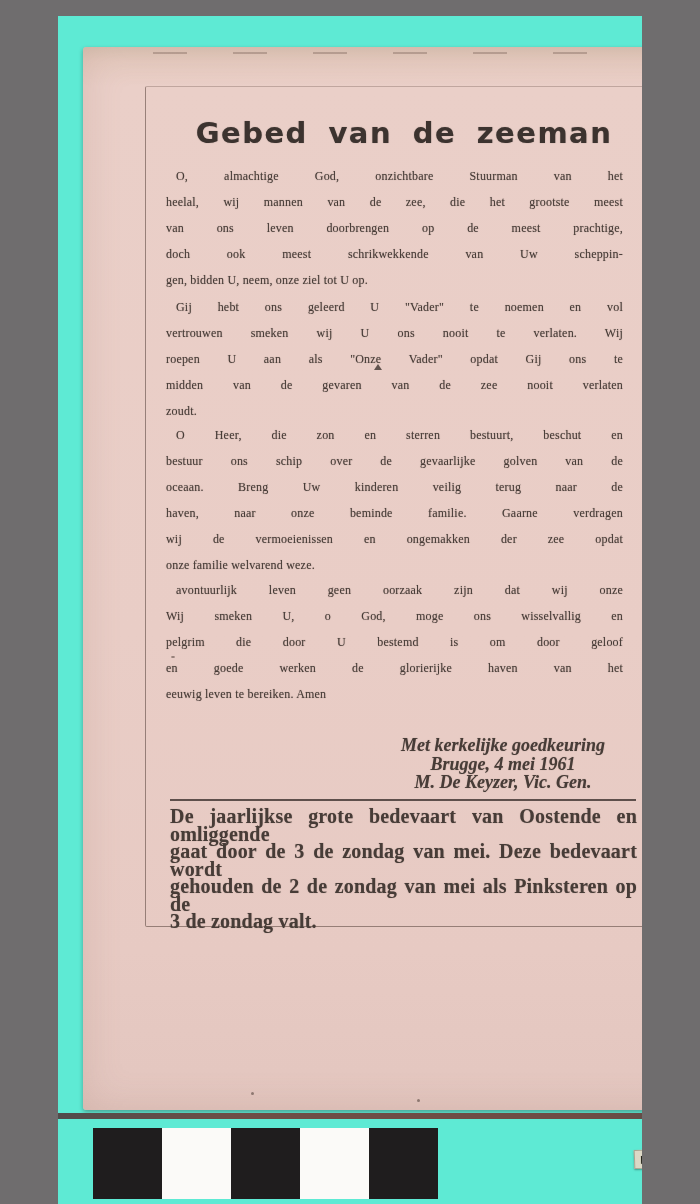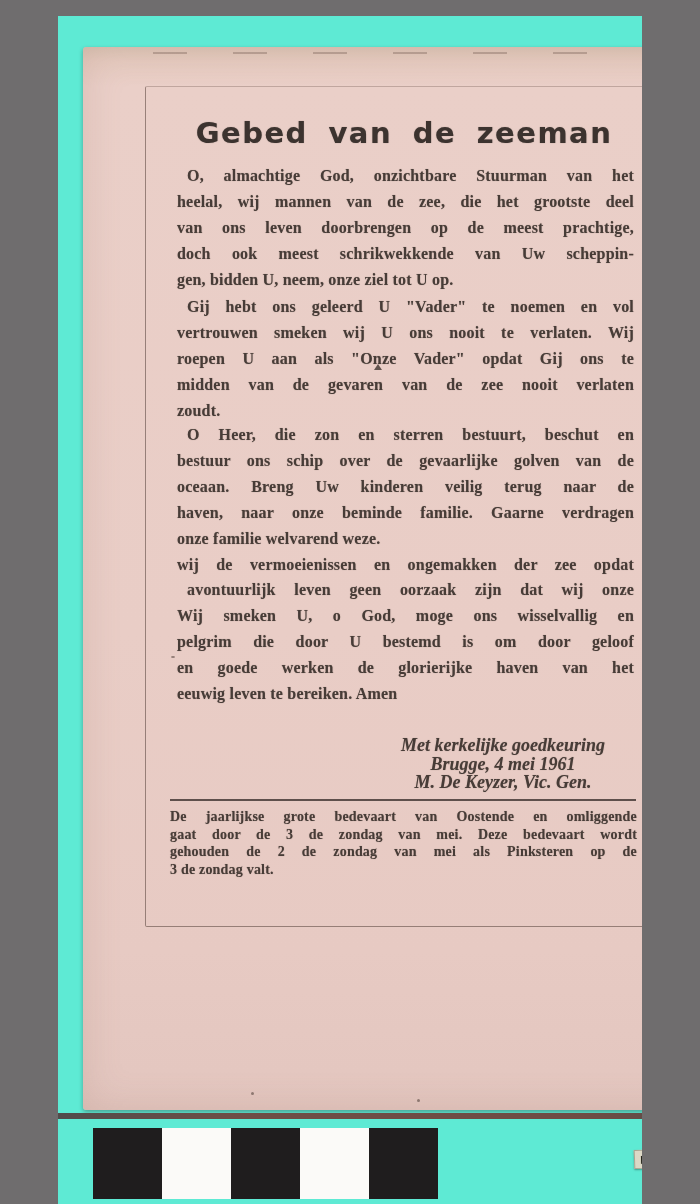--- a/index.html
+++ b/index.html
@@ -33,23 +33,23 @@
   .card-title{
     position:absolute;left:113px;top:100px;width:466px;
     text-align:center;
     font-family:"DejaVu Sans", sans-serif;
     font-weight:bold;font-size:29px;line-height:34px;
     letter-spacing:1.5px;word-spacing:9px;
     color:#3c332f;
     text-shadow:0 0 1px rgba(70,58,52,.5);
   }
   .para{
-    position:absolute;left:119px;width:457px;
+    position:absolute;left:108px;width:457px;
     font-family:"Liberation Serif", serif;
-    font-weight:bold;font-size:16px;line-height:26px;
+    font-weight:normal;font-size:12px;line-height:26px;
     letter-spacing:.2px;color:#473c37;
     text-shadow:0 0 1px rgba(70,58,52,.45);
   }
   .para .tline:first-child{text-indent:10px;}
   #p1{top:147px;} #p2{top:278px;} #p3{top:406px;} #p4{top:561px;}
   .tline{text-align:justify;text-align-last:justify;}
   .tline-last{text-align-last:left;}
   .attribution{
     position:absolute;left:300px;top:720px;width:290px;
     font-family:"Liberation Serif", serif;
@@ -57,21 +57,21 @@
     color:#473c37;text-shadow:0 0 1px rgba(70,58,52,.45);
   }
   .attribution .tline{text-align:center;text-align-last:center;}
   .rule{
     position:absolute;left:112px;top:783px;width:466px;height:2px;
     background:#453a36;opacity:.85;
   }
   .footnote{
     position:absolute;left:112px;top:792px;width:467px;
     font-family:"Liberation Serif", serif;
-    font-weight:bold;font-size:14px;line-height:17.5px;
+    font-weight:bold;font-size:20px;line-height:17.5px;
     letter-spacing:.2px;color:#473c37;
     text-shadow:0 0 1px rgba(70,58,52,.45);
   }
   
   .caret-artifact{
     position:absolute;left:316px;top:348px;width:0;height:0;
     border-left:4px solid transparent;border-right:4px solid transparent;
     border-bottom:6px solid rgba(74,62,57,.85);
   }
   .speck{position:absolute;background:rgba(74,58,52,.55);border-radius:50%;}
@@ -114,40 +114,40 @@
     <div class="speck s1"></div>
     <div class="speck s2"></div>
   </div>
 
   <div class="top-smudge"></div>
 
   <div class="card-title">Gebed van de zeeman</div>
 
   <div class="para" id="p1">
       <div class="tline">O, almachtige God, onzichtbare Stuurman van het</div>
-      <div class="tline">heelal, wij mannen van de zee, die het grootste deel</div>
+      <div class="tline">heelal, wij mannen van de zee, die het grootste meest</div>
       <div class="tline">van ons leven doorbrengen op de meest prachtige,</div>
       <div class="tline">doch ook meest schrikwekkende van Uw scheppin-</div>
       <div class="tline tline-last">gen, bidden U, neem, onze ziel tot U op.</div>
     </div>
   <div class="para" id="p2">
       <div class="tline">Gij hebt ons geleerd U "Vader" te noemen en vol</div>
       <div class="tline">vertrouwen smeken wij U ons nooit te verlaten. Wij</div>
       <div class="tline">roepen U aan als "Onze Vader" opdat Gij ons te</div>
       <div class="tline">midden van de gevaren van de zee nooit verlaten</div>
       <div class="tline tline-last">zoudt.</div>
     </div>
   <div class="caret-artifact"></div>
   <div class="para" id="p3">
       <div class="tline">O Heer, die zon en sterren bestuurt, beschut en</div>
       <div class="tline">bestuur ons schip over de gevaarlijke golven van de</div>
       <div class="tline">oceaan. Breng Uw kinderen veilig terug naar de</div>
       <div class="tline">haven, naar onze beminde familie. Gaarne verdragen</div>
+      <div class="tline">wij de vermoeienissen en ongemakken der zee opdat</div>
       <div class="tline tline-last">onze familie welvarend weze.</div>
-      <div class="tline">wij de vermoeienissen en ongemakken der zee opdat</div>
     </div>
   <div class="para" id="p4">
       <div class="tline">avontuurlijk leven geen oorzaak zijn dat wij onze</div>
       <div class="tline">Wij smeken U, o God, moge ons wisselvallig en</div>
       <div class="tline">pelgrim die door U bestemd is om door geloof</div>
       <div class="tline">en goede werken de glorierijke haven van het</div>
       <div class="tline tline-last">eeuwig leven te bereiken. Amen</div>
     </div>
 
   <div class="attribution">

